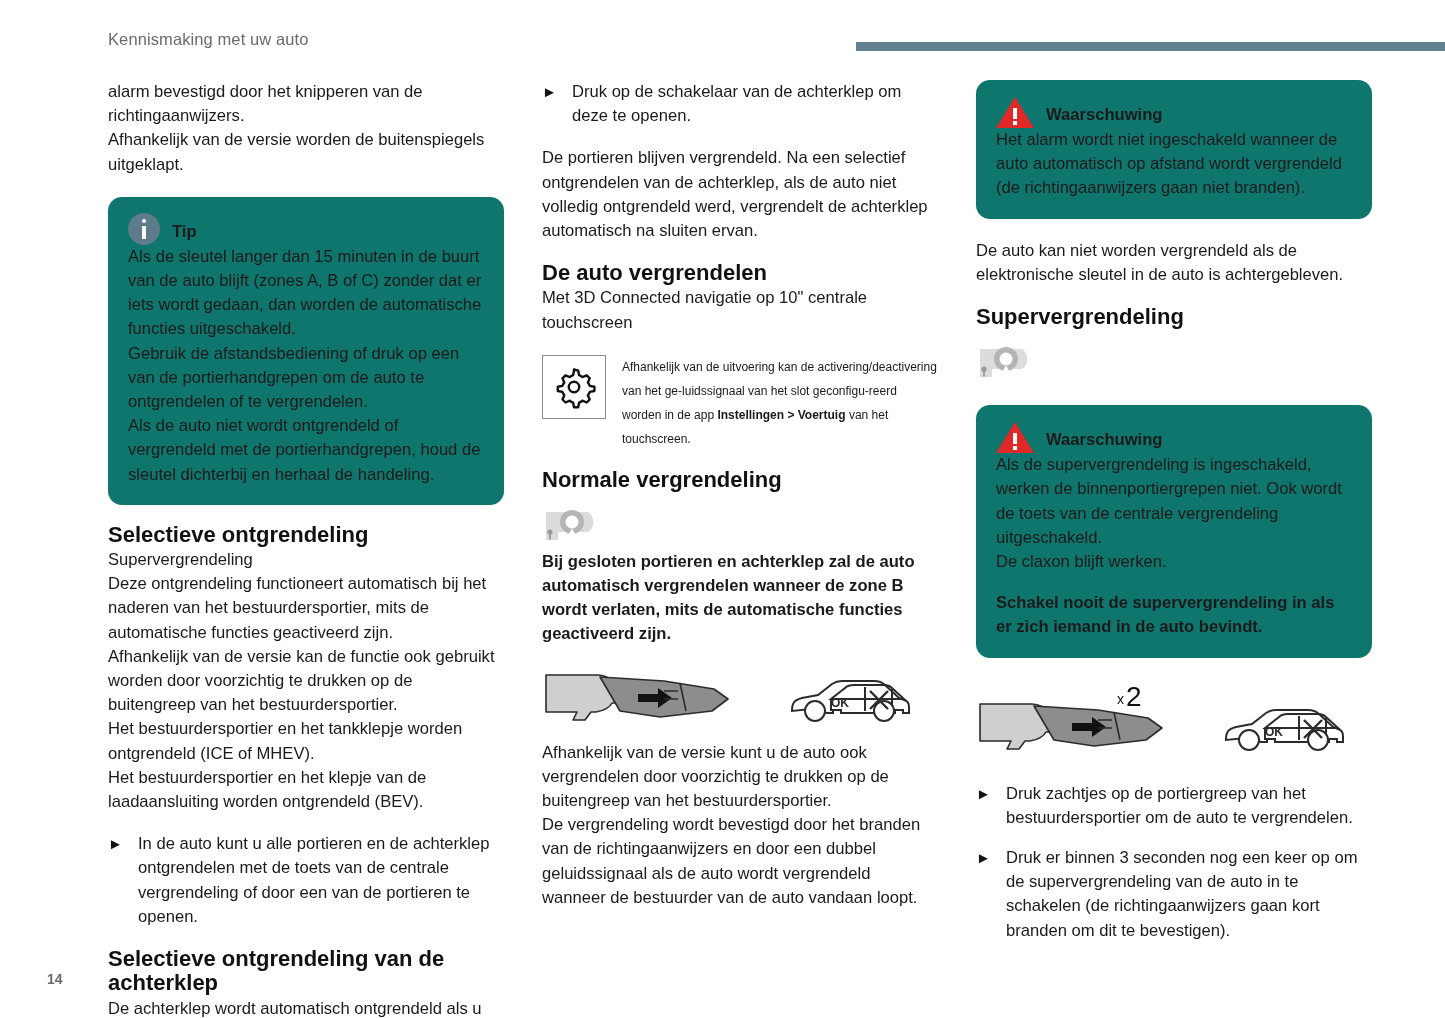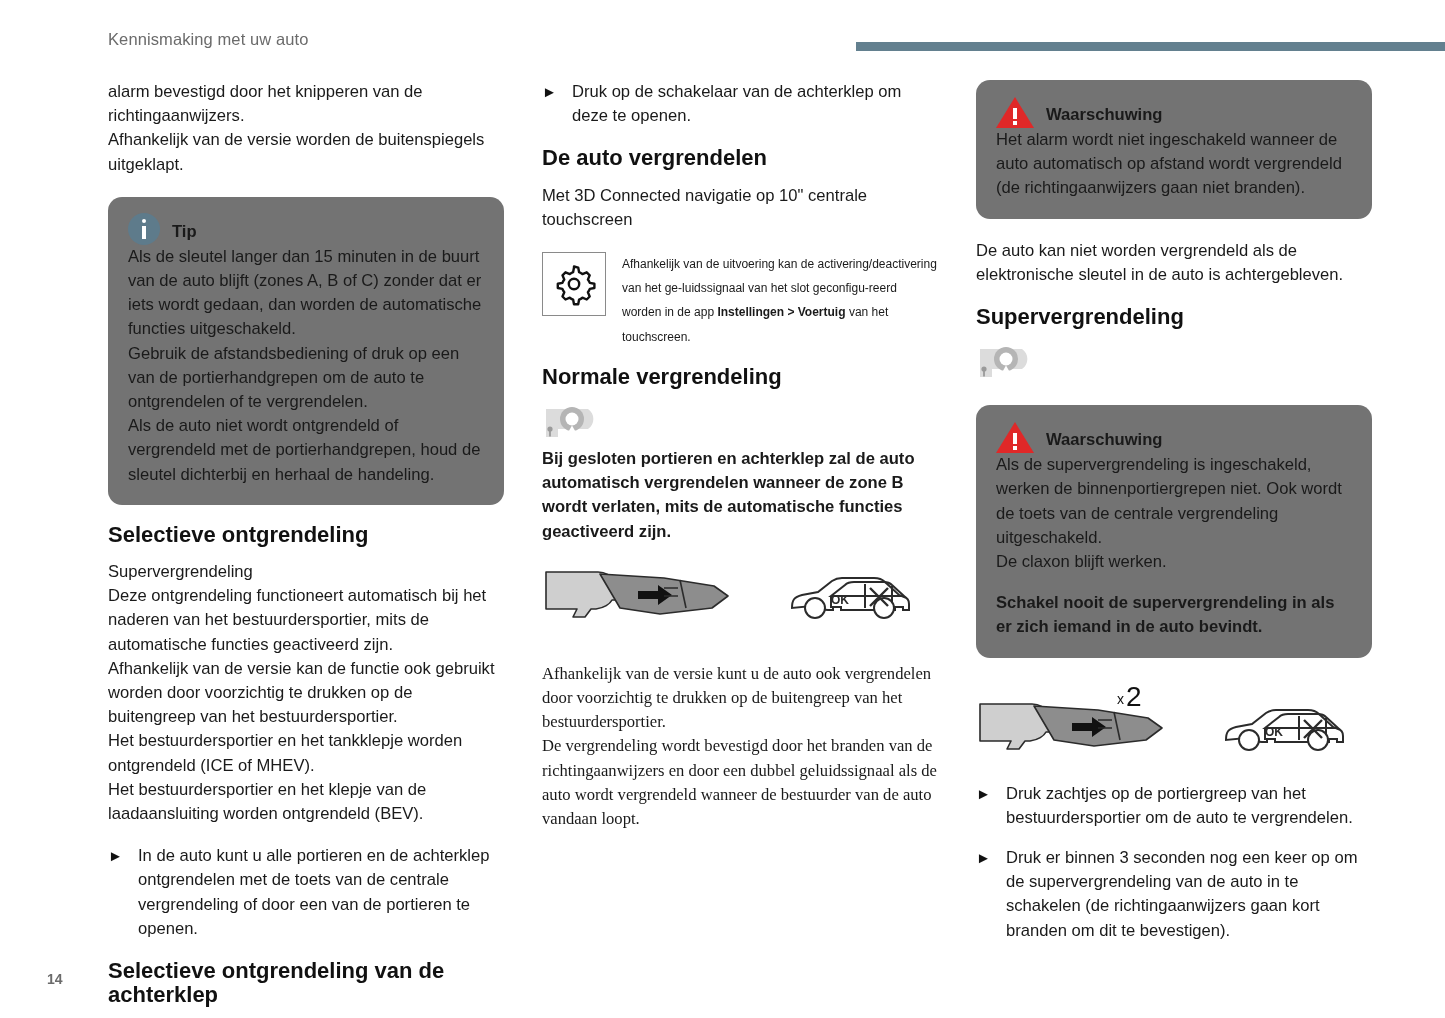--- a/index.html
+++ b/index.html
@@ -69,25 +69,25 @@
   }
   .para + .para { margin-top: 18px; }
 
   h3.sub {
     font-size: 22px;
     font-weight: bold;
     line-height: 24.2px;
     margin: 18px 0 0 0;
     color: #111;
   }
-  .after-head { margin-top: 13px; }
+  .after-head { margin-top: 1px; }
 
   
   .callout {
-    background: #737373;
+    background: #0f766e;
     border-radius: 14px;
     padding: 16px 20px 18px 20px;
     margin-top: 20px;
     box-sizing: border-box;
   }
   .callout-body {
     font-size: 16.6px;
     line-height: 24.2px;
     color: #1a1a1a;
   }
@@ -257,20 +257,22 @@
 
     <div class="col">
 
       <div class="bullets" style="margin-top:0;">
         <div class="bullet">
           <div class="bullet-arrow">►</div>
           <div class="bullet-text">Druk op de schakelaar van de achterklep om deze te openen.</div>
         </div>
       </div>
 
+      <div class="para" style="margin-top:18px;" style2="">De portieren blijven vergrendeld.
+Na een selectief ontgrendelen van de achterklep, als de auto niet volledig ontgrendeld werd, vergrendelt de achterklep automatisch na sluiten ervan.</div>
 
       <h3 class="sub">De auto vergrendelen</h3>
       <div class="para after-head">Met 3D Connected navigatie op 10" centrale touchscreen</div>
 
       <div class="iconrow">
         <div class="gear-box">
           <svg width="44" height="44" viewBox="0 0 44 44" aria-hidden="true">
             <path d="M22 4.5 l4.2 1.1 0.9 4.6 a12.8 12.8 0 0 1 3.3 1.9 l4.3-1.8 3 3 -1.8 4.3 a12.8 12.8 0 0 1 1.9 3.3 l4.6 0.9 0 4.2 -4.6 0.9 a12.8 12.8 0 0 1 -1.9 3.3 l1.8 4.3 -3 3 -4.3-1.8 a12.8 12.8 0 0 1 -3.3 1.9 l-0.9 4.6 -4.2 0 -0.9-4.6 a12.8 12.8 0 0 1 -3.3-1.9 l-4.3 1.8 -3-3 1.8-4.3 a12.8 12.8 0 0 1 -1.9-3.3 l-4.6-0.9 0-4.2 4.6-0.9 a12.8 12.8 0 0 1 1.9-3.3 l-1.8-4.3 3-3 4.3 1.8 a12.8 12.8 0 0 1 3.3-1.9 l0.9-4.6 z" fill="none" stroke="#111" stroke-width="2.4" stroke-linejoin="round"></path>
             <circle cx="22" cy="22" r="5.2" fill="none" stroke="#111" stroke-width="2.4"></circle>
           </svg>
@@ -315,21 +317,21 @@
             <path d="M44 32 l14 -11 c2 -2 5 -3 9 -3 h30 c4 0 6 1 8 3 l12 11 z" fill="none" stroke="#2b2b2b" stroke-width="2"></path>
             <path d="M44 32 v12 M78 20 v24 M105 22 v22" stroke="#2b2b2b" stroke-width="2" fill="none"></path>
             <circle cx="28" cy="44" r="10" fill="#fff" stroke="#2b2b2b" stroke-width="2"></circle>
             <circle cx="97" cy="44" r="10" fill="#fff" stroke="#2b2b2b" stroke-width="2"></circle>
             <text x="53" y="40" font-family="Liberation Sans, sans-serif" font-size="12" font-weight="bold" text-anchor="middle" fill="#2b2b2b">OK</text>
             <path d="M83 24 L101 42 M101 24 L83 42" stroke="#2b2b2b" stroke-width="2.4"></path>
           </svg>
         </div>
       </div>
 
-      <div class="para" style="margin-top:32px;white-space:pre-line;font-family:Liberation Serif, serif;">Afhankelijk van de versie kunt u de auto ook vergrendelen door voorzichtig te drukken op de buitengreep van het bestuurdersportier.
+      <div class="para" style="margin-top:8px;white-space:pre-line;">Afhankelijk van de versie kunt u de auto ook vergrendelen door voorzichtig te drukken op de buitengreep van het bestuurdersportier.
 De vergrendeling wordt bevestigd door het branden van de richtingaanwijzers en door een dubbel geluidssignaal als de auto wordt vergrendeld wanneer de bestuurder van de auto vandaan loopt.</div>
     </div>
 
     <div class="col">
 
       <div class="callout" style="margin-top:0;">
         <div class="callout-body">
           <span class="warn-icon">
             <span class="warn-tri"></span><span class="warn-bang"></span><span class="warn-dot"></span>
           </span><span class="callout-title">Waarschuwing</span><br>

